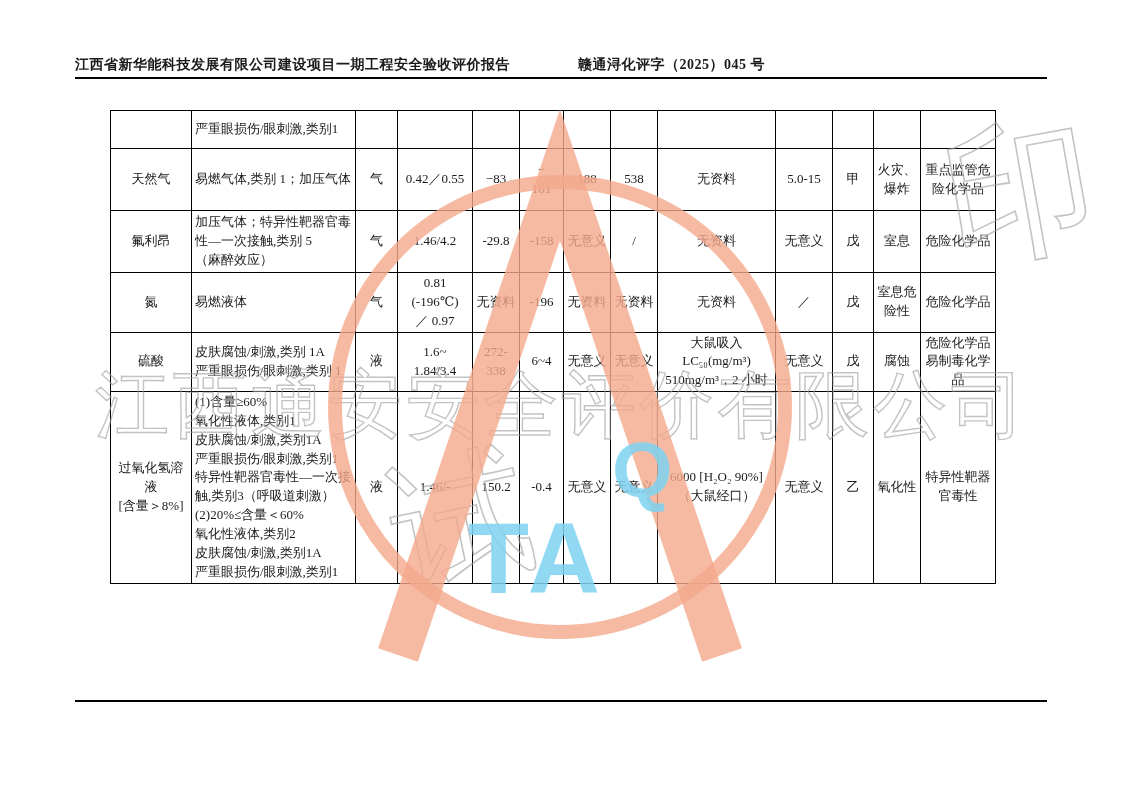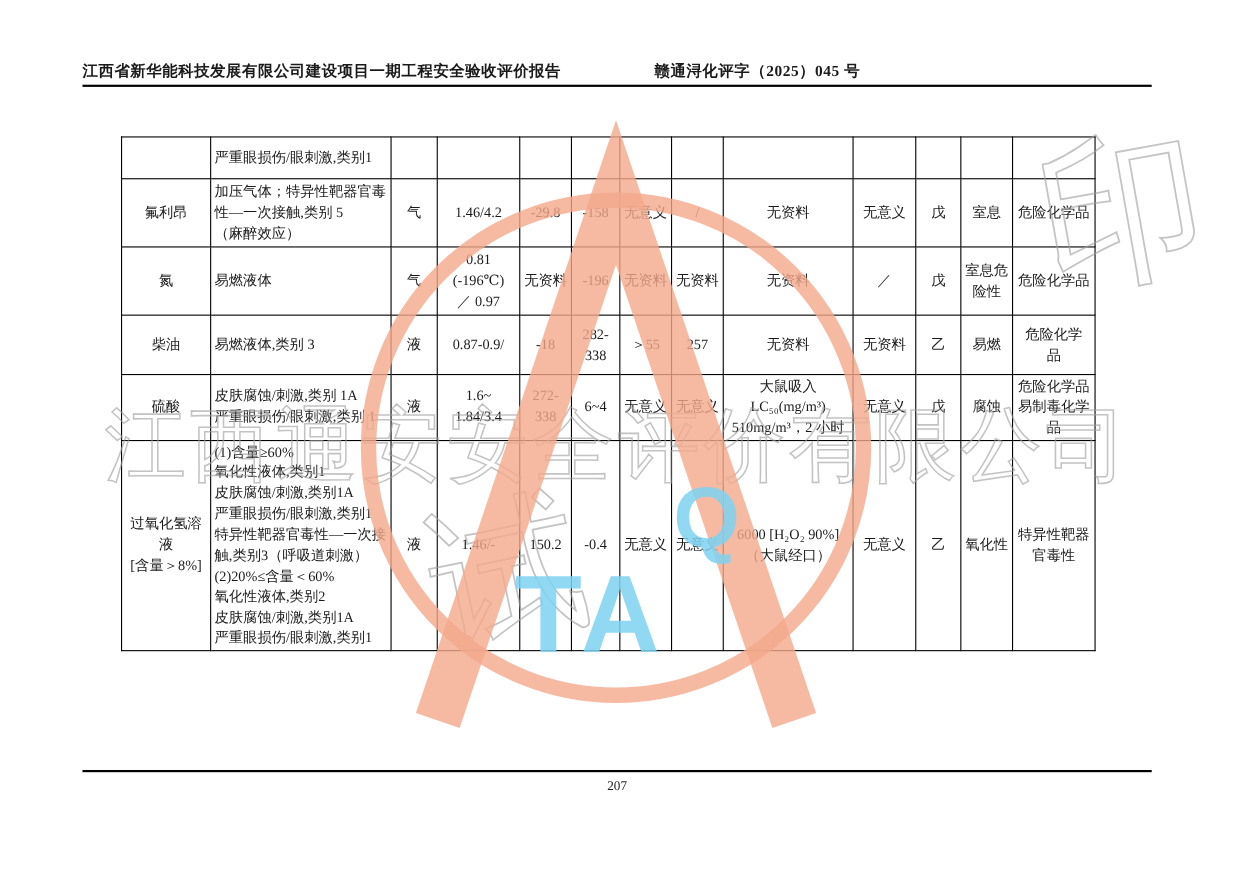--- a/index.html
+++ b/index.html
@@ -8,23 +8,23 @@
     background:#ffffff;overflow:hidden;
     font-family:"Liberation Serif","DejaVu Serif",serif;color:#1a1a1a;padding-left:37px;
   }
   
   .hdr{
     position:absolute;left:75px;top:50px;width:972px;height:27px;
     border-bottom:2px solid #000;
     display:flex;align-items:flex-end;
   }
   .hdr-left{font-size:14px;font-weight:bold;letter-spacing:.5px;padding-bottom:3px;}
-  .hdr-right{font-size:14px;font-weight:bold;letter-spacing:.5px;padding-bottom:3px;margin-left:85px;font-family:Liberation Serif, serif;}
-  
-  .tbl-wrap{position:absolute;left:110px;top:124px;}
+  .hdr-right{font-size:14px;font-weight:bold;letter-spacing:.5px;padding-bottom:3px;margin-left:68px;font-family:Liberation Serif, serif;}
+  
+  .tbl-wrap{position:absolute;left:110px;top:110px;}
   table{border-collapse:collapse;table-layout:fixed;width:885px;}
   td{
     border:1px solid #000;font-size:13px;line-height:1.45;
     text-align:center;vertical-align:middle;padding:1px 3px;
     white-space:pre-line;word-break:break-all;overflow:hidden;
   }
   td.col-hazard{text-align:left;}
   tbody tr:nth-child(1){height:38px;}
   tbody tr:nth-child(2){height:62px;}
   tbody tr:nth-child(3){height:62px;}
@@ -75,20 +75,36 @@
             <td class="col-val2"></td>
             <td class="col-val3"></td>
             <td class="col-val4"></td>
             <td class="col-toxicity"></td>
             <td class="col-explosion"></td>
             <td class="col-fire_class"></td>
             <td class="col-danger"></td>
             <td class="col-category"></td>
           </tr>
           <tr>
+            <td class="col-name">天然气</td>
+            <td class="col-hazard">易燃气体,类别 1；加压气体</td>
+            <td class="col-state">气</td>
+            <td class="col-density">0.42／0.55</td>
+            <td class="col-val1">−83</td>
+            <td class="col-val2">−
+161</td>
+            <td class="col-val3">188</td>
+            <td class="col-val4">538</td>
+            <td class="col-toxicity">无资料</td>
+            <td class="col-explosion">5.0-15</td>
+            <td class="col-fire_class">甲</td>
+            <td class="col-danger">火灾、爆炸</td>
+            <td class="col-category">重点监管危险化学品</td>
+          </tr>
+          <tr>
             <td class="col-name">氟利昂</td>
             <td class="col-hazard">加压气体；特异性靶器官毒性—一次接触,类别 5
 （麻醉效应）</td>
             <td class="col-state">气</td>
             <td class="col-density">1.46/4.2</td>
             <td class="col-val1">-29.8</td>
             <td class="col-val2">-158</td>
             <td class="col-val3">无意义</td>
             <td class="col-val4">/</td>
             <td class="col-toxicity">无资料</td>
@@ -106,37 +122,20 @@
 ／ 0.97</td>
             <td class="col-val1">无资料</td>
             <td class="col-val2">-196</td>
             <td class="col-val3">无资料</td>
             <td class="col-val4">无资料</td>
             <td class="col-toxicity">无资料</td>
             <td class="col-explosion">／</td>
             <td class="col-fire_class">戊</td>
             <td class="col-danger">室息危险性</td>
             <td class="col-category">危险化学品</td>
-          </tr>
-          <tr>
-            <td class="col-name">柴油</td>
-            <td class="col-hazard">易燃液体,类别 3</td>
-            <td class="col-state">液</td>
-            <td class="col-density">0.87-0.9/</td>
-            <td class="col-val1">-18</td>
-            <td class="col-val2">282-
-338</td>
-            <td class="col-val3">＞55</td>
-            <td class="col-val4">257</td>
-            <td class="col-toxicity">无资料</td>
-            <td class="col-explosion">无资料</td>
-            <td class="col-fire_class">乙</td>
-            <td class="col-danger">易燃</td>
-            <td class="col-category">危险化学
-品</td>
           </tr>
           <tr>
             <td class="col-name">硫酸</td>
             <td class="col-hazard">皮肤腐蚀/刺激,类别 1A
 严重眼损伤/眼刺激,类别 1</td>
             <td class="col-state">液</td>
             <td class="col-density">1.6~
 1.84/3.4</td>
             <td class="col-val1">272-
 338</td>
@@ -174,21 +173,20 @@
             <td class="col-explosion">无意义</td>
             <td class="col-fire_class">乙</td>
             <td class="col-danger">氧化性</td>
             <td class="col-category">特异性靶器官毒性</td>
           </tr>
         </tbody>
     </table>
   </div>
 
   <div class="ftr-line"></div>
-  <div class="page-num">207</div>
 
   <svg class="wm" viewBox="0 0 1122 793" xmlns="http://www.w3.org/2000/svg">
 
     <text x="95" y="430" textLength="930" font-size="74" font-family="Liberation Serif, serif" fill="none" stroke="#a0a0a0" stroke-width="1.4" opacity="0.62">江西通安安全评价有限公司</text>
 
     <text x="388" y="568" font-size="140" font-family="Liberation Serif, serif" fill="none" stroke="#a0a0a0" stroke-width="1.6" opacity="0.62" transform="rotate(-12 455 505)">试</text>
     <text x="942" y="245" font-size="150" font-family="Liberation Serif, serif" fill="none" stroke="#a0a0a0" stroke-width="1.6" opacity="0.62" transform="rotate(-10 1010 175)">印</text>
 
     <circle cx="560" cy="407" r="225" fill="none" stroke="#f4a98c" stroke-width="14" opacity="0.8"></circle>
     <path d="M398,655 L560,175 L722,655" fill="none" stroke="#f4a98c" stroke-width="42" stroke-linejoin="miter" opacity="0.8"></path>

